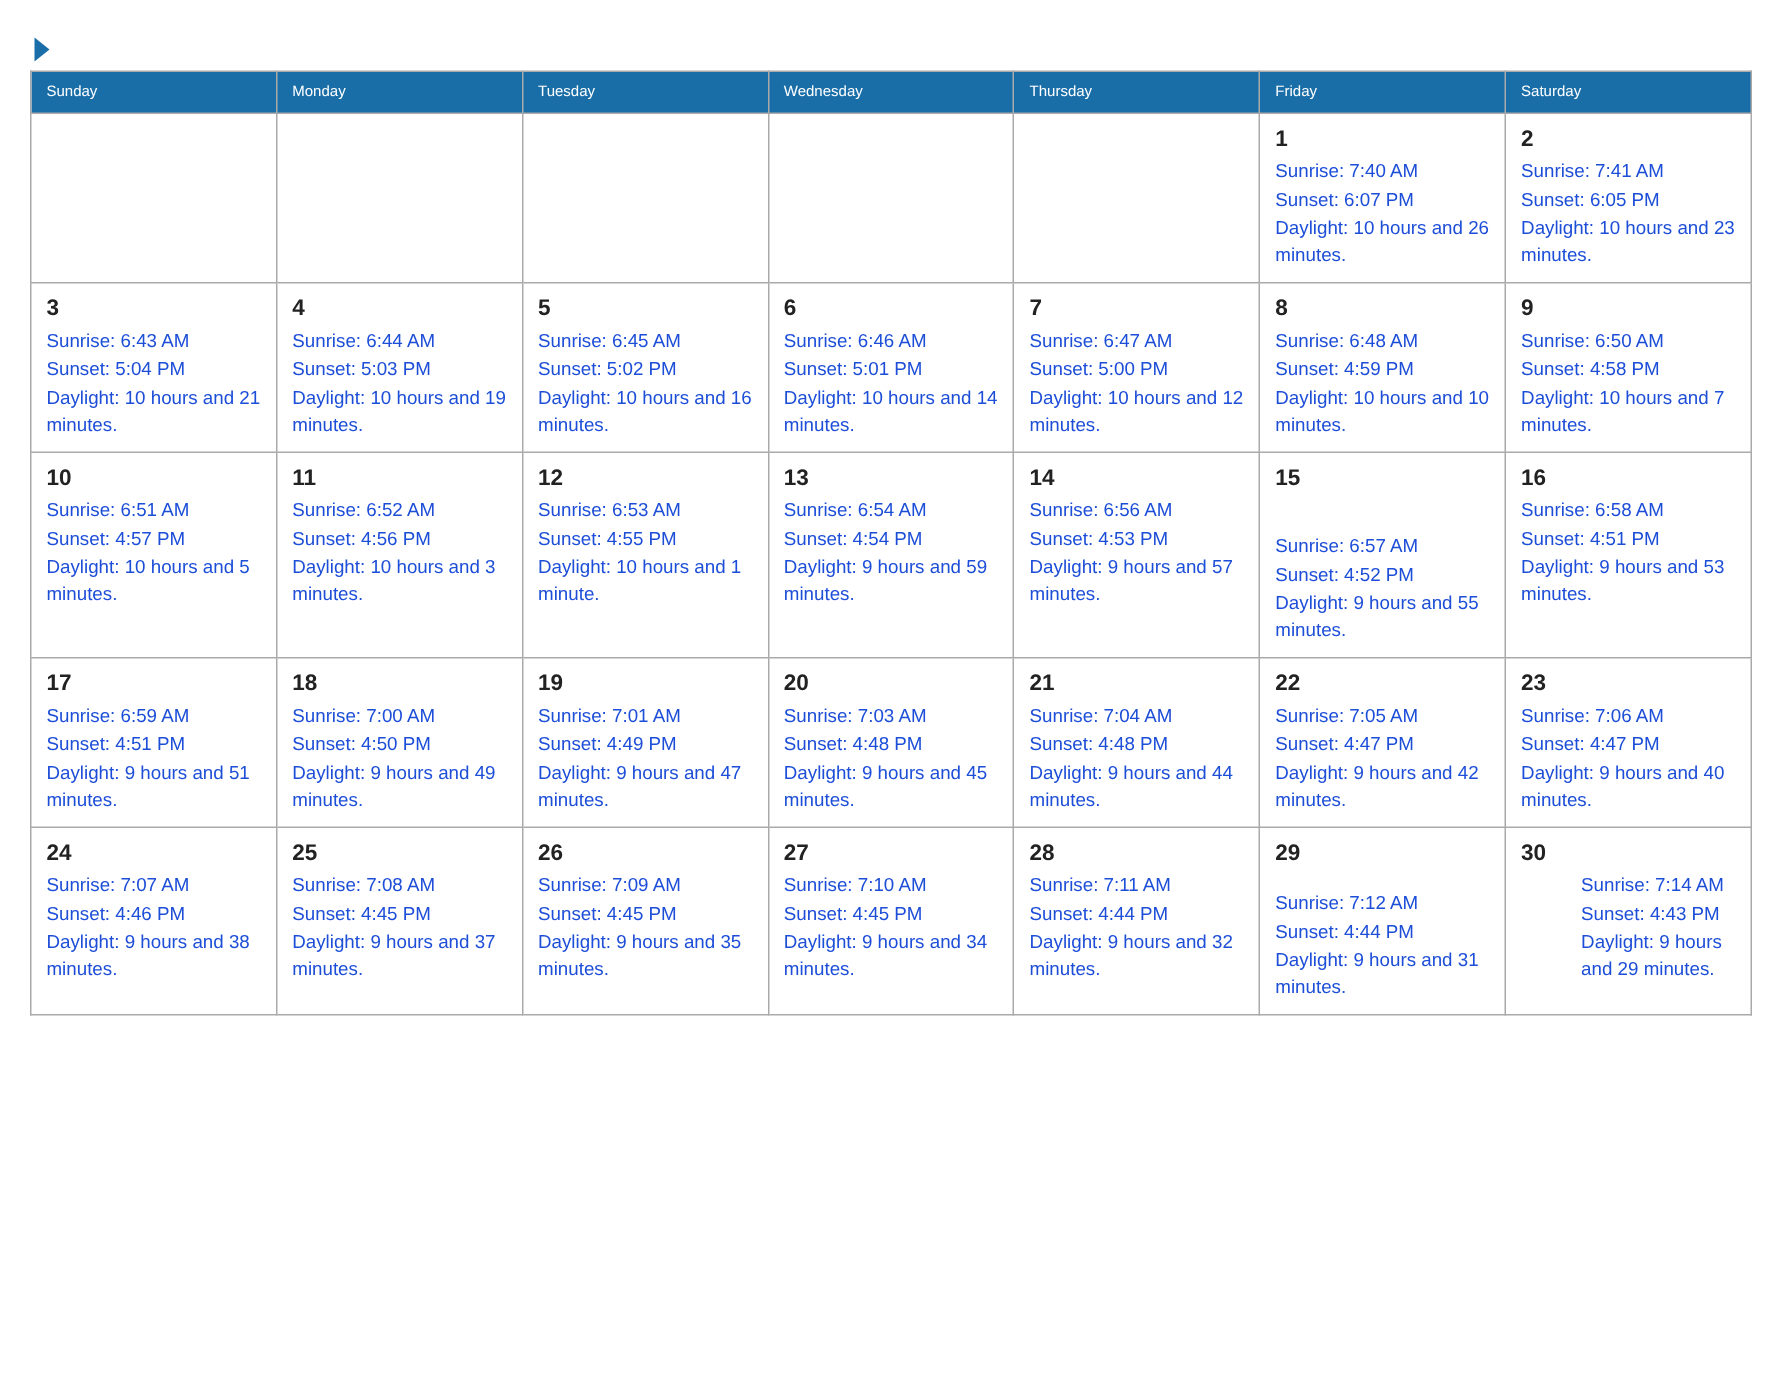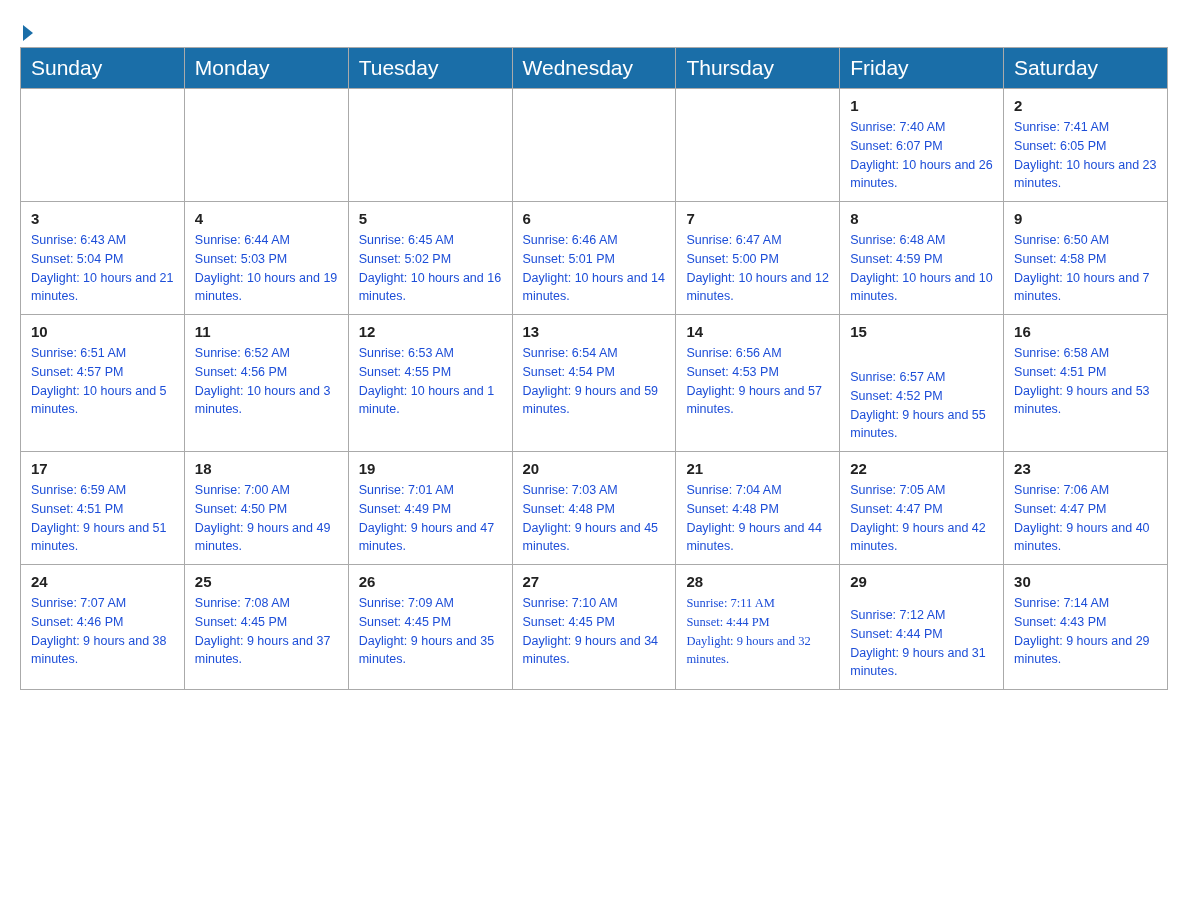--- a/index.html
+++ b/index.html
@@ -60,21 +60,21 @@
       margin-top: 4px;
     }
     .calendar {
       width: 100%;
       border-collapse: collapse;
       border: 1px solid #aaa;
     }
     .calendar th {
       background-color: #1a6ea8;
       color: #fff;
-      font-size: 21px;
+      font-size: 10px;
       font-weight: normal;
       padding: 8px 10px;
       text-align: left;
       border: 1px solid #aaa;
     }
     .calendar td {
       vertical-align: top;
       padding: 8px 10px;
       border: 1px solid #aaa;
       width: 14.28%;
@@ -302,31 +302,31 @@
 Daylight: 9 hours and 35 minutes.</div>
         </td>
         <td>
           <span class="day-number">27</span>
           <div class="day-info" style="white-space: pre-line;">Sunrise: 7:10 AM
 Sunset: 4:45 PM
 Daylight: 9 hours and 34 minutes.</div>
         </td>
         <td>
           <span class="day-number">28</span>
-          <div class="day-info" style="white-space: pre-line; font-family: Liberation Serif, serif;">Sunrise: 7:11 AM
+          <div class="day-info" style="white-space: pre-line;">Sunrise: 7:11 AM
 Sunset: 4:44 PM
 Daylight: 9 hours and 32 minutes.</div>
         </td>
         <td>
           <span class="day-number">29</span>
           <div class="day-info" style="white-space: pre-line; margin-top: 16px;">Sunrise: 7:12 AM
 Sunset: 4:44 PM
 Daylight: 9 hours and 31 minutes.</div>
         </td>
         <td>
           <span class="day-number">30</span>
-          <div class="day-info" style="white-space: pre-line;">Sunrise: 7:14 AM
+          <div class="day-info" style="white-space: pre-line; margin-left: 40px;">Sunrise: 7:14 AM
 Sunset: 4:43 PM
 Daylight: 9 hours and 29 minutes.</div>
         </td>
       </tr>
     </tbody>
 </table>
 
 </body></html>

